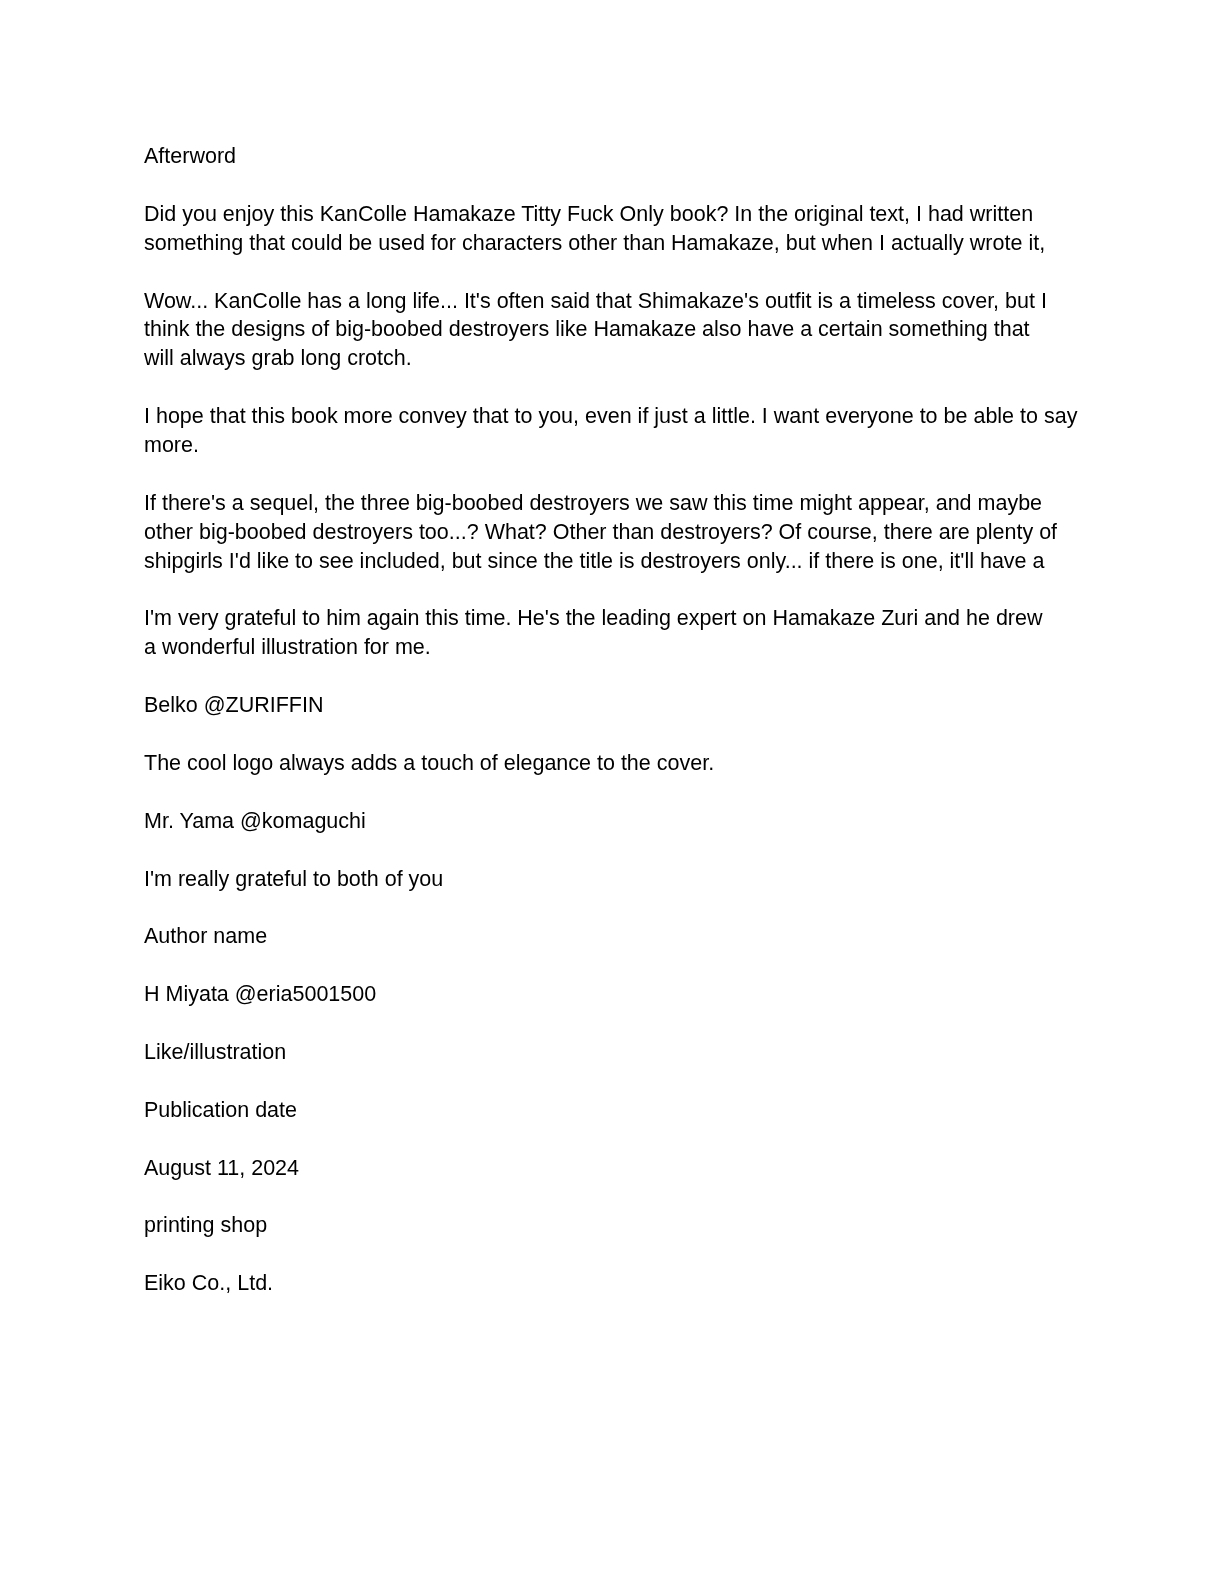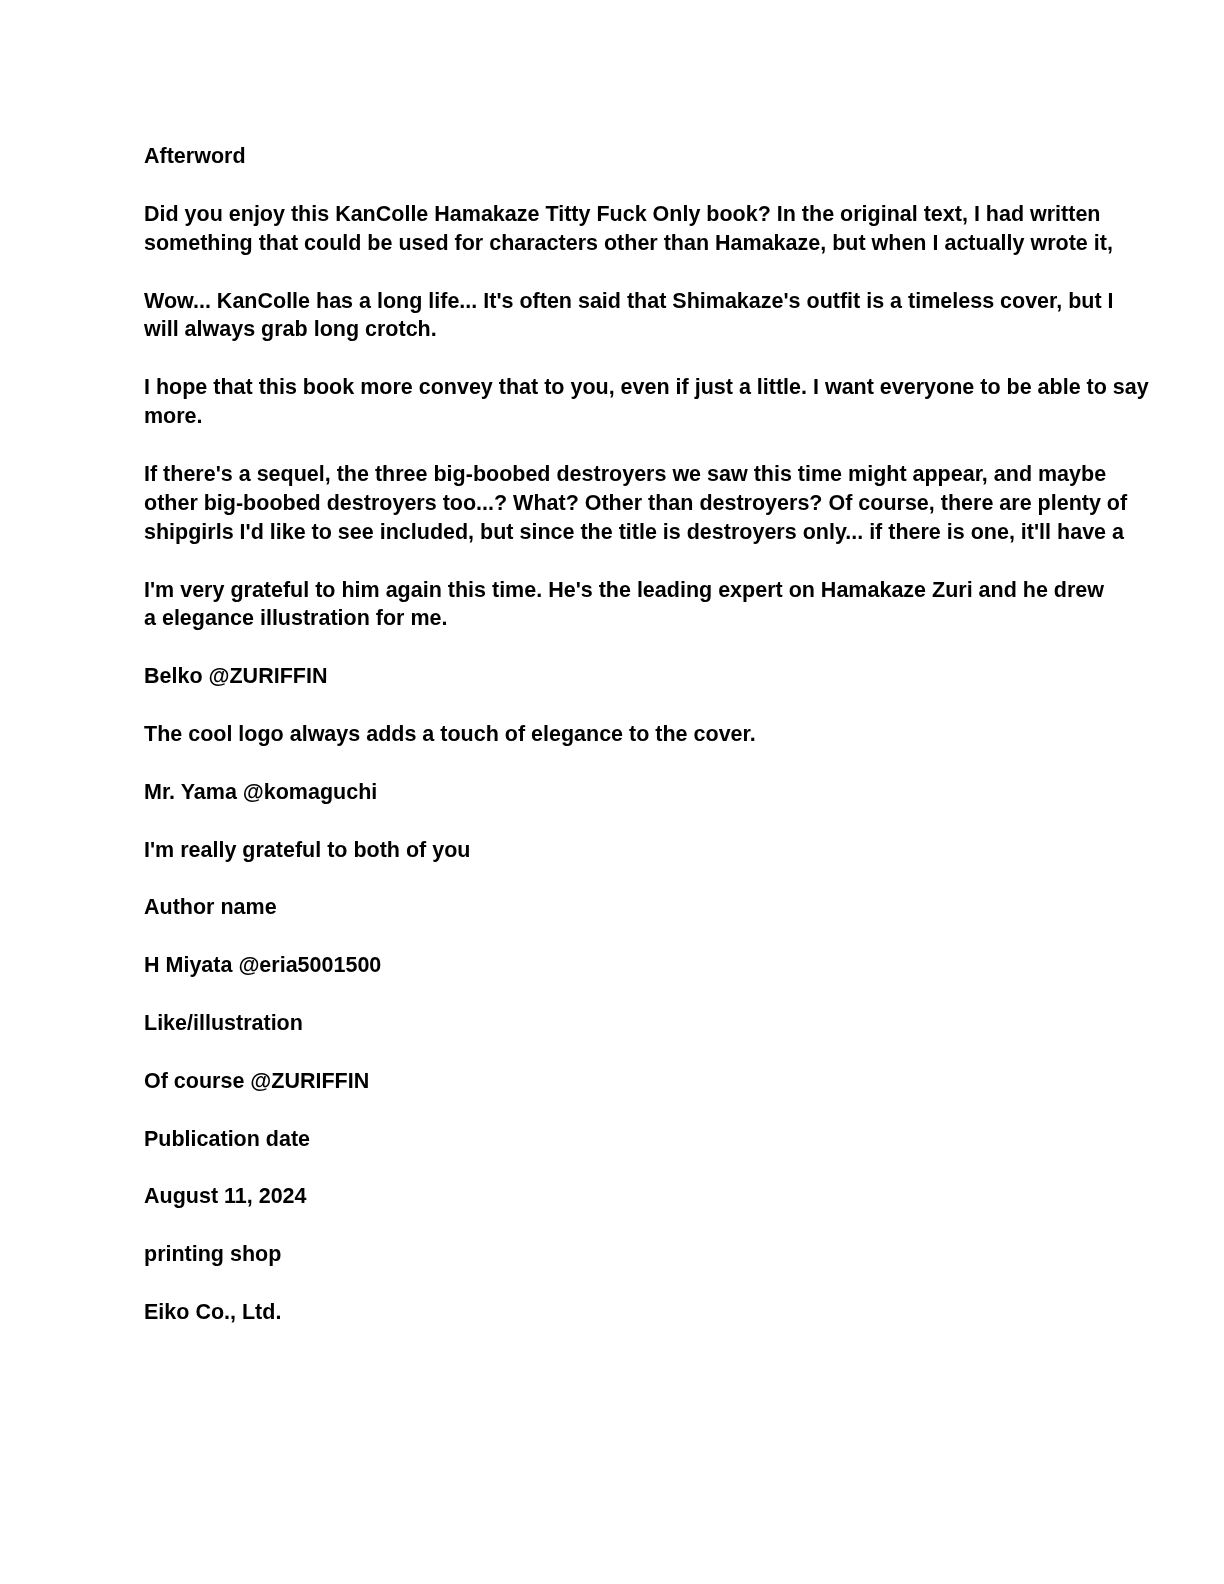--- a/index.html
+++ b/index.html
@@ -22,56 +22,56 @@
     font-size: 21.5px;
     line-height: 28.9px;
     color: #000000;
   }
   .para {
     margin: 0 0 28.9px 0;
     padding: 0;
   }
   .line {
     white-space: nowrap;
-    font-weight: bold;
   }
 </style>
 </head>
 <body>
 
 <div class="page">
 
   <div class="para">
     <div class="line">Afterword</div>
   </div>
 
   <div class="para">
     <div class="line">Did you enjoy this KanColle Hamakaze Titty Fuck Only book? In the original text, I had written</div>
     <div class="line">something that could be used for characters other than Hamakaze, but when I actually wrote it,</div>
   </div>
 
   <div class="para">
     <div class="line">Wow... KanColle has a long life... It's often said that Shimakaze's outfit is a timeless cover, but I</div>
+    <div class="line">think the designs of big-boobed destroyers like Hamakaze also have a certain something that</div>
     <div class="line">will always grab long crotch.</div>
   </div>
 
   <div class="para">
     <div class="line">I hope that this book more convey that to you, even if just a little. I want everyone to be able to say</div>
     <div class="line">more.</div>
   </div>
 
   <div class="para">
     <div class="line">If there's a sequel, the three big-boobed destroyers we saw this time might appear, and maybe</div>
     <div class="line">other big-boobed destroyers too...? What? Other than destroyers? Of course, there are plenty of</div>
     <div class="line">shipgirls I'd like to see included, but since the title is destroyers only... if there is one, it'll have a</div>
   </div>
 
   <div class="para">
     <div class="line">I'm very grateful to him again this time. He's the leading expert on Hamakaze Zuri and he drew</div>
-    <div class="line">a elegance illustration for me.</div>
+    <div class="line">a wonderful illustration for me.</div>
   </div>
 
   <div class="para">
     <div class="line">Belko @ZURIFFIN</div>
   </div>
 
   <div class="para">
     <div class="line">The cool logo always adds a touch of elegance to the cover.</div>
   </div>
 
@@ -86,23 +86,20 @@
   <div class="para">
     <div class="line">Author name</div>
   </div>
   <div class="para">
     <div class="line">H Miyata @eria5001500</div>
   </div>
 
   <div class="para">
     <div class="line">Like/illustration</div>
   </div>
-  <div class="para">
-    <div class="line">Of course @ZURIFFIN</div>
-  </div>
 
   <div class="para">
     <div class="line">Publication date</div>
   </div>
   <div class="para">
     <div class="line">August 11, 2024</div>
   </div>
 
   <div class="para">
     <div class="line">printing shop</div>

